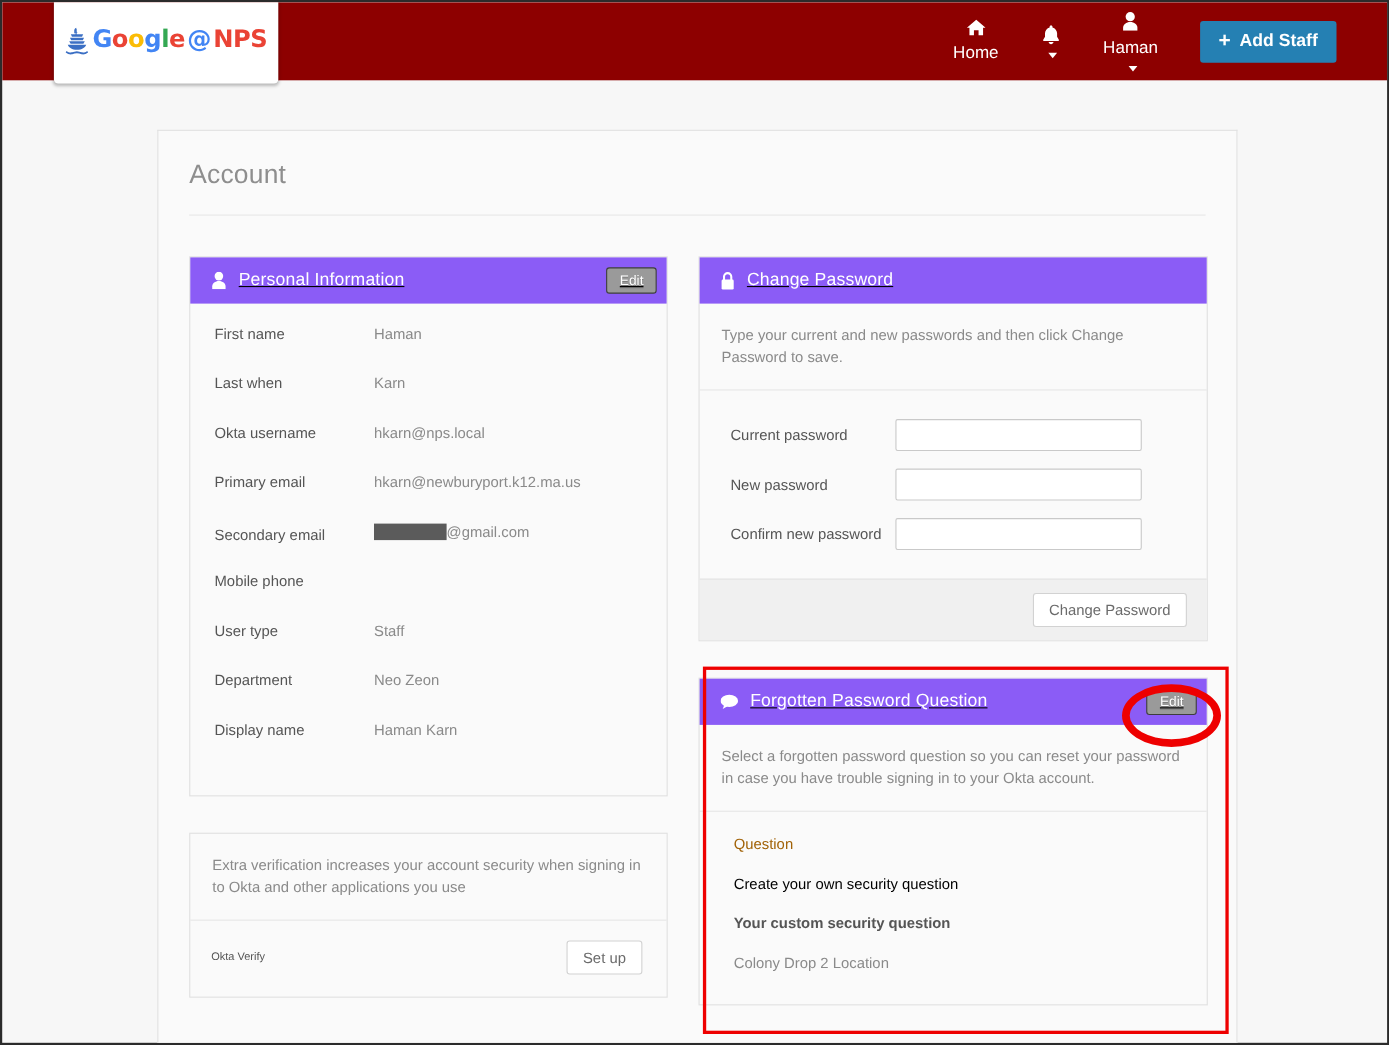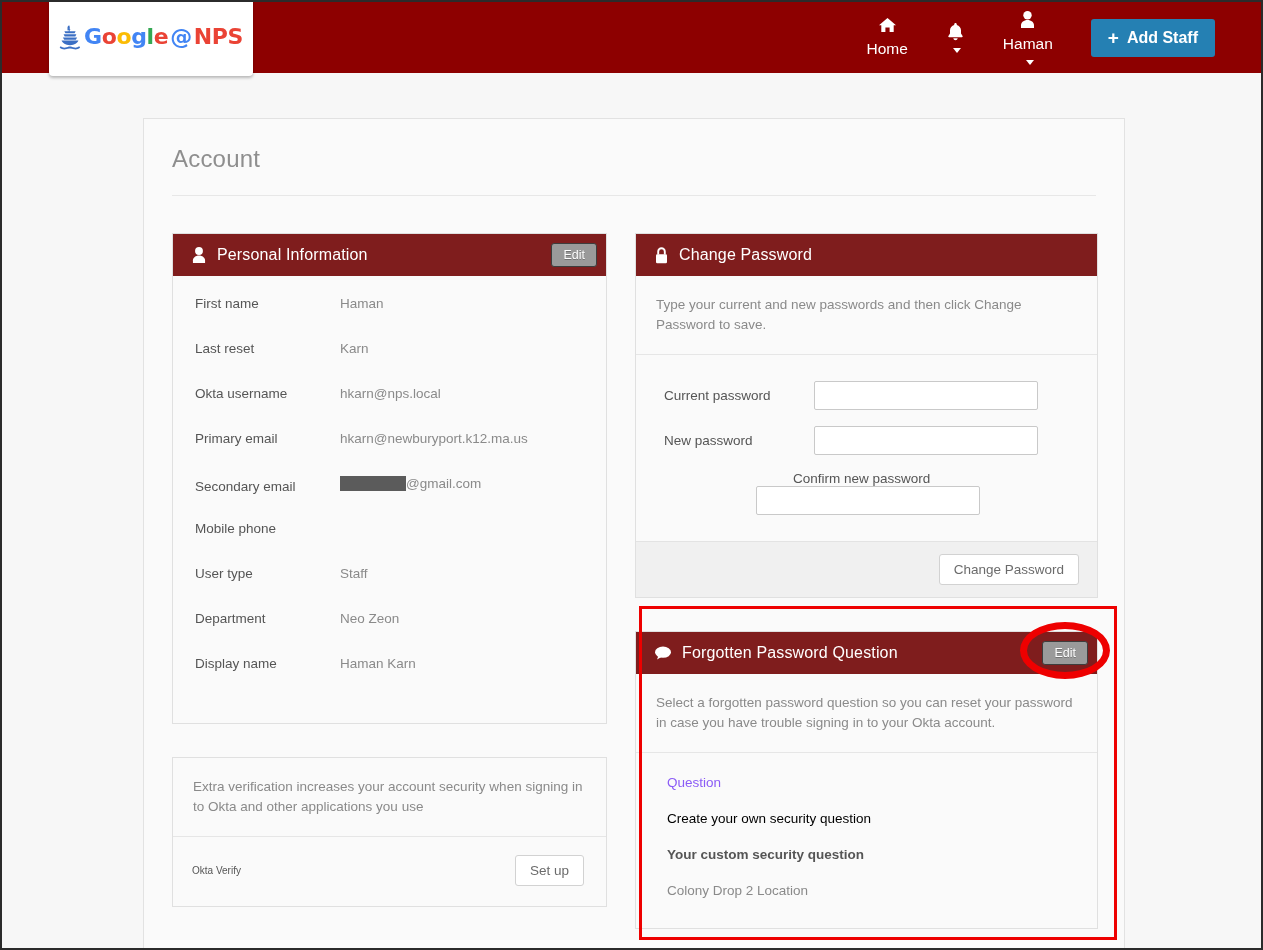--- a/index.html
+++ b/index.html
@@ -145,26 +145,27 @@
   #col-left  { width: 463px; padding-left: 28px; }
   #col-right { width: 491px; padding-left: 28px; }
 
   
   .card {
     background: #fafafa;
     border: 1px solid #e0e0e0;
     margin-bottom: 33px;
   }
   .card-head {
-    background: #7f1d1d;
+    background: #8b5cf6;
     height: 42px;
     display: flex;
     align-items: center;
     padding: 0 9px 0 19px;
     position: relative;
+    text-decoration: underline;
   }
   .card-head .head-icon {
     margin-right: 11px;
     display: inline-block;
     line-height: 0;
     color: #ffffff;
   }
   .card-title {
     color: #ffffff;
     font-size: 16px;
@@ -220,21 +221,21 @@
     background: #5b5b5b;
     vertical-align: middle;
   }
 
   
   .form-row {
     display: flex;
     align-items: center;
     margin-bottom: 16px;
   }
-  .form-row:last-child { margin-bottom: 0; flex-direction: column; }
+  .form-row:last-child { margin-bottom: 0; }
   .form-label {
     width: 150px;
     flex: none;
     font-size: 13.5px;
     color: #555555;
   }
   .form-input {
     width: 224px;
     height: 29px;
     border: 1px solid #c9c9c9;
@@ -266,21 +267,21 @@
   .verify-row {
     display: flex;
     align-items: center;
     justify-content: space-between;
     padding: 18px 22px 20px 19px;
   }
   .verify-name { font-size: 10px; color: #555555; }
 
   
   .q-list { padding: 22px 22px 30px 31px; }
-  .q-head   { font-size: 13.5px; color: #8b5cf6; margin-bottom: 21px; }
+  .q-head   { font-size: 13.5px; color: #a16207; margin-bottom: 21px; }
   .q-option { font-size: 13.5px; color: #000000; margin-bottom: 21px; }
   .q-sub    { font-size: 13.5px; color: #555555; font-weight: 700; margin-bottom: 21px; }
   .q-answer { font-size: 13.5px; color: #8a8a8a; }
 
   
   #highlight-box {
     position: absolute;
     left: 637px;
     top: 604px;
     width: 478px;
@@ -387,21 +388,21 @@
             <span class="card-title">Personal Information</span>
             <button class="edit-btn">Edit</button>
           </div>
           <div class="card-body">
 
             <div class="info-row">
               <span class="info-label">First name</span>
               <span class="info-value">Haman</span>
             </div>
             <div class="info-row">
-              <span class="info-label">Last reset</span>
+              <span class="info-label">Last when</span>
               <span class="info-value">Karn</span>
             </div>
             <div class="info-row">
               <span class="info-label">Okta username</span>
               <span class="info-value">hkarn@nps.local</span>
             </div>
             <div class="info-row">
               <span class="info-label">Primary email</span>
               <span class="info-value">hkarn@newburyport.k12.ma.us</span>
             </div>

